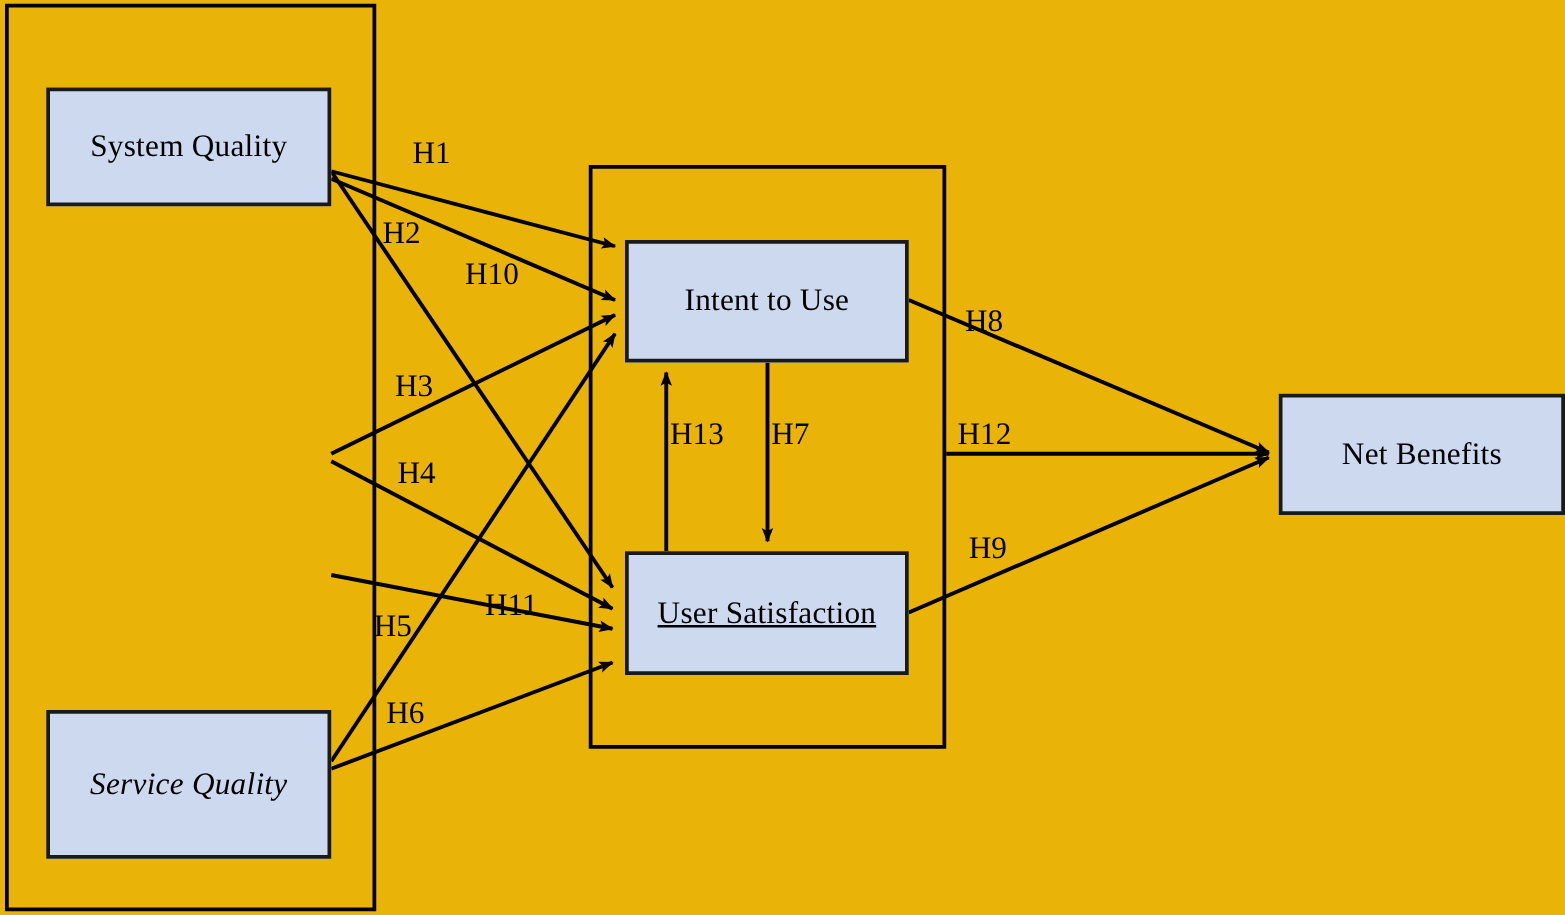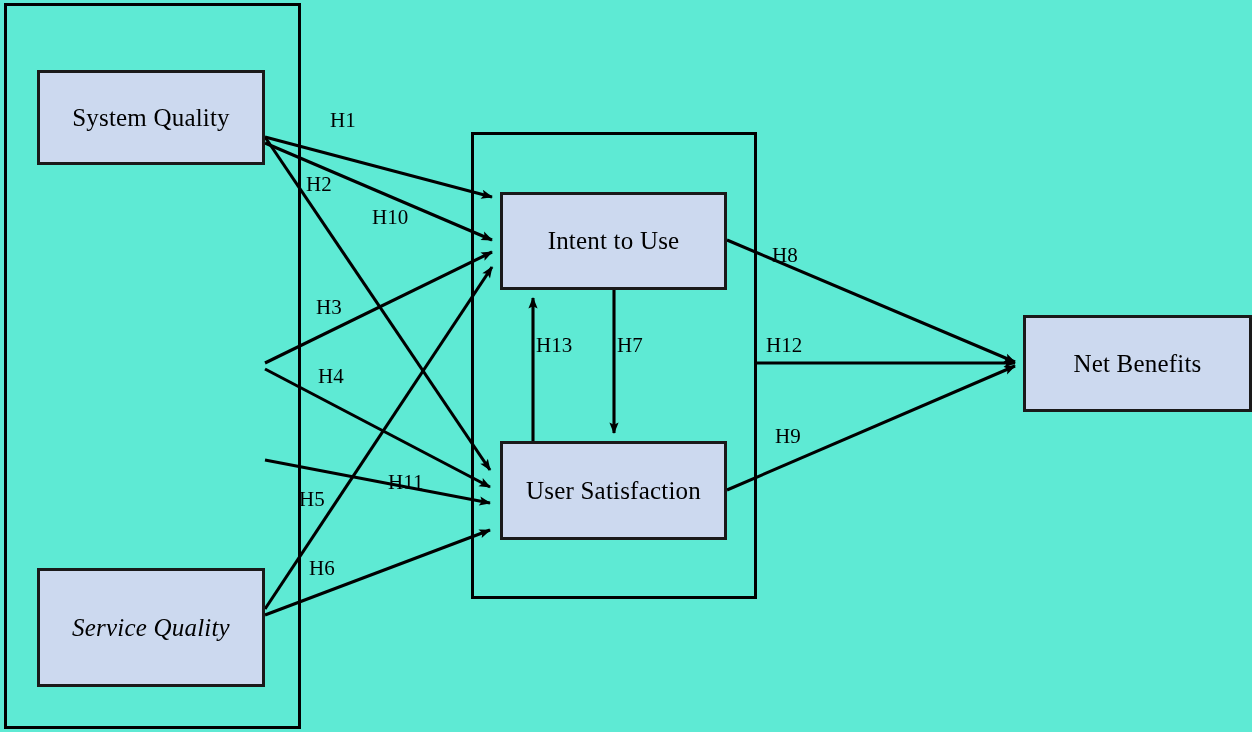--- a/index.html
+++ b/index.html
@@ -5,21 +5,21 @@
 <style>
   html,body{margin:0;padding:0;background:#ffffff;}
   body{
     font-family:"Liberation Serif","DejaVu Serif",serif;
     -webkit-font-smoothing:antialiased;
   }
   #stage{
     position:relative;
     width:1252px;
     height:732px;
-    background:#5eead4;
+    background:#eab308;
     overflow:hidden;
   }
   #wires{
     position:absolute;
     left:0; top:0;
     width:1252px; height:732px;
     pointer-events:none;
   }
   .container-box{
     position:absolute;
@@ -38,21 +38,21 @@
     text-align:center;
     font-size:25px;
     line-height:1.18;
     color:#000000;
     letter-spacing:0.2px;
     z-index:4;
   }
   .node span{display:block;}
   .edge-label{
     position:absolute;
-    font-size:21px;
+    font-size:25px;
     color:#000000;
     white-space:nowrap;
     z-index:6;
     line-height:1;
   }
 </style>
 </head>
 <body>
 
 <div id="stage">
@@ -103,21 +103,21 @@
 
 
   <div class="node" style="left:37px; top:568px; width:228px; height:119px;font-style:italic;">
     <span>Service Quality</span>
   </div>
 
   <div class="node" style="left:500px; top:192px; width:227px; height:98px;">
     <span>Intent to Use</span>
   </div>
 
-  <div class="node" style="left:500px; top:441px; width:227px; height:99px;">
+  <div class="node" style="left:500px; top:441px; width:227px; height:99px;text-decoration:underline;">
     <span>User Satisfaction</span>
   </div>
 
   <div class="node" style="left:1023px; top:315px; width:229px; height:97px;text-align:right;">
     <span>Net Benefits</span>
   </div>
 
   <div class="edge-label" style="left:330px; top:110px;">H1</div>
   <div class="edge-label" style="left:306px; top:156px;margin-top:18px;">H2</div>
   <div class="edge-label" style="left:360px; top:207px;margin-left:12px;">H10</div>

